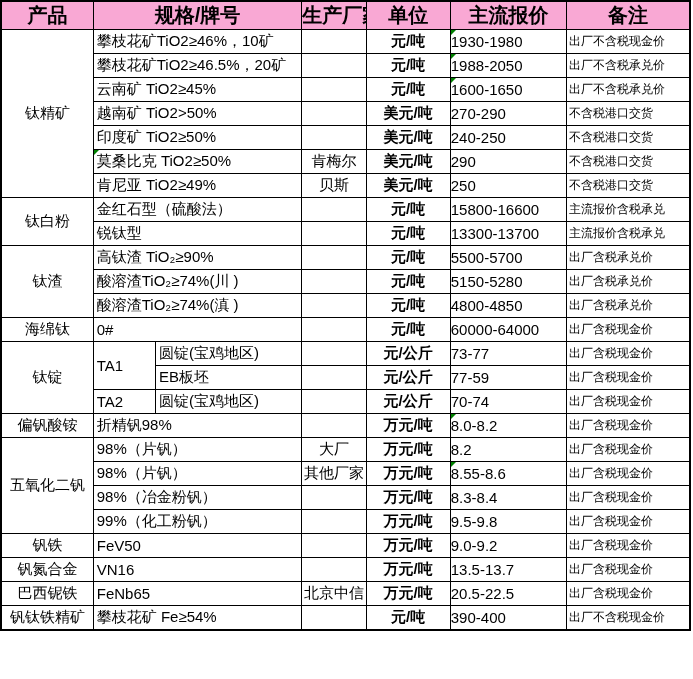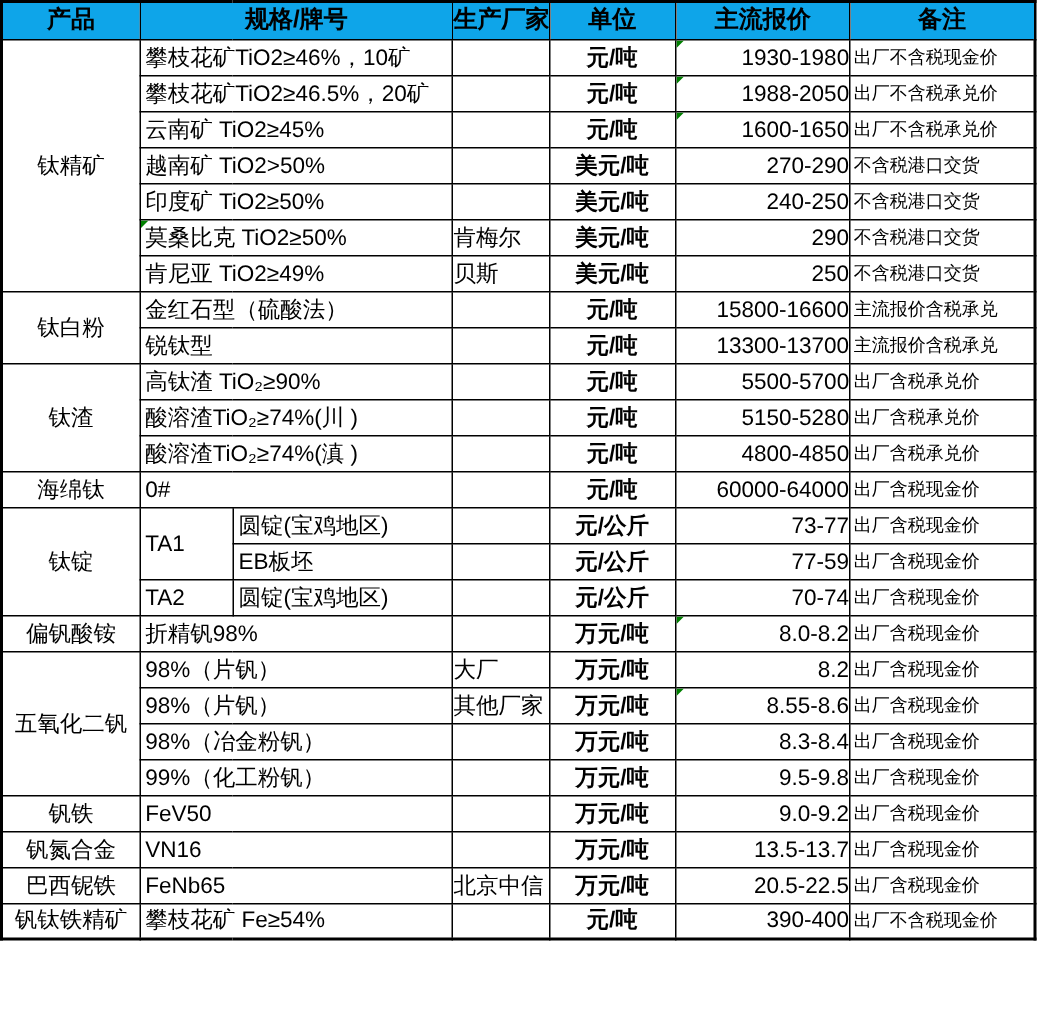--- a/index.html
+++ b/index.html
@@ -4,27 +4,27 @@
 <style>
   html,body{margin:0;padding:0;background:#fff;}
   .page{width:693px;height:679px;background:#ffffff;position:relative;
         font-family:"Liberation Sans","DejaVu Sans",sans-serif;color:#000;}
   table.price-table{border-collapse:collapse;table-layout:fixed;width:691px;
         border:2px solid #000;}
   th,td{border:1px solid #000;overflow:hidden;white-space:nowrap;
         vertical-align:middle;padding:0;font-size:15px;position:relative;}
   thead tr{height:25px;}
   tbody tr{height:24px;}
-  th{background:#0ea5e9;font-weight:bold;text-align:center;font-size:16px;}
+  th{background:#f9a8d4;font-weight:bold;text-align:center;font-size:20px;}
   td.product{text-align:center;}
   td.spec{text-align:left;padding-left:3px;margin-left:35px;}
   td.speca{text-align:left;padding-left:3px;}
-  td.maker{}
+  td.maker{text-align:center;}
   td.unit{text-align:center;font-weight:bold;}
-  td.price{text-align:right;}
+  td.price{text-align:left;}
   td.note{text-align:left;padding-left:2px;font-size:12px;}
   .marker{position:absolute;top:0;left:0;width:0;height:0;
         border-top:5px solid #008000;border-right:5px solid transparent;}
 </style>
 </head>
 <body>
 
 <div class="page">
 <table class="price-table">
   <colgroup>

